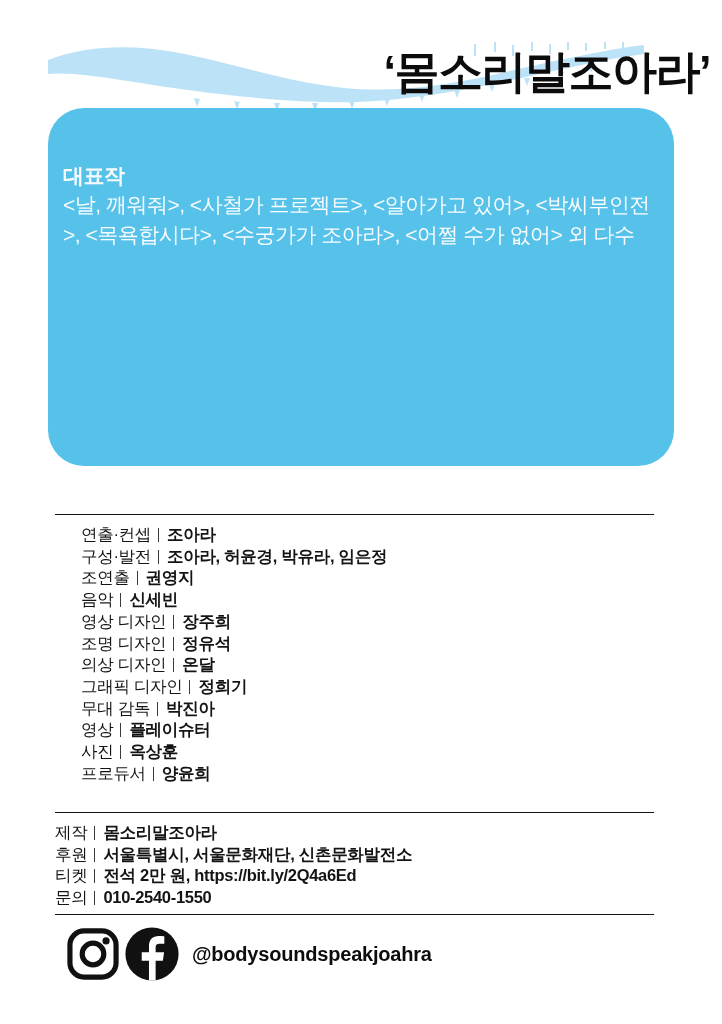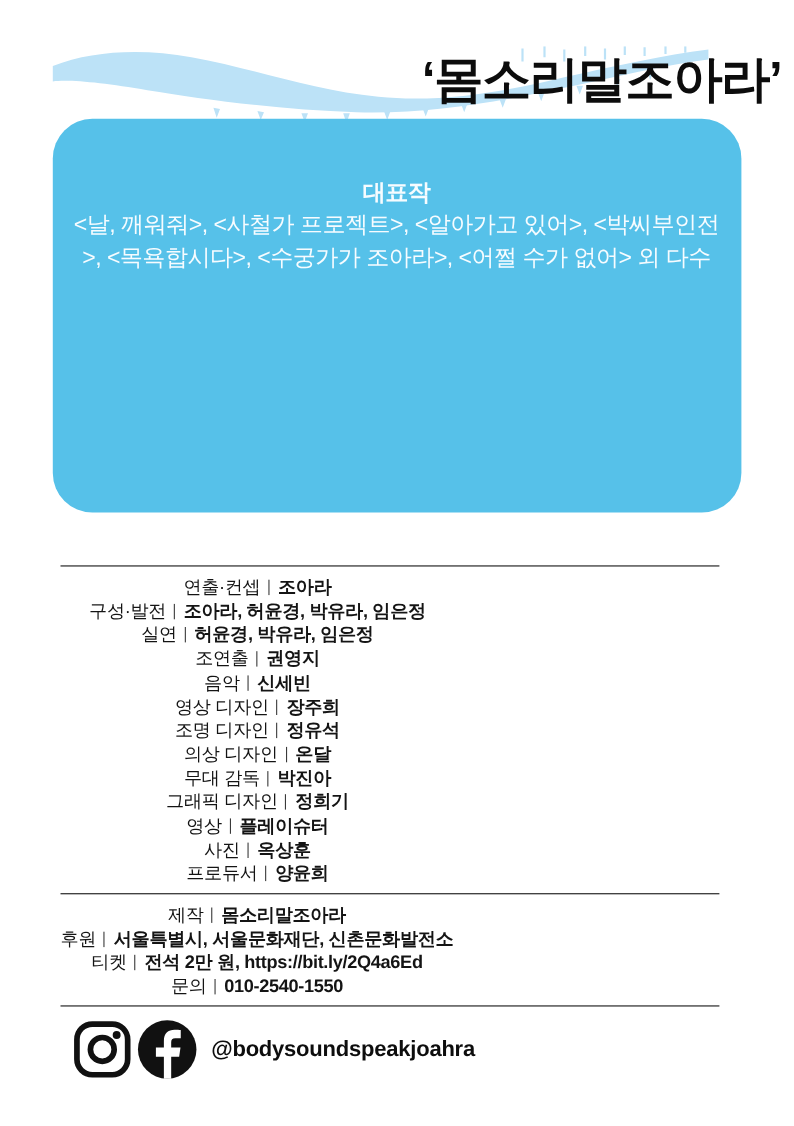--- a/index.html
+++ b/index.html
@@ -1,20 +1,20 @@
 <!DOCTYPE html>
 <html><head>
 <meta charset="utf-8">
 <style>
   html,body{margin:0;padding:0;}
   body{
     width:722px;height:1024px;background:#ffffff;position:relative;overflow:hidden;
     font-family:"Liberation Sans","DejaVu Sans",sans-serif;color:#111;
   }
-  .page{position:absolute;inset:0;text-align:center;}
+  .page{position:absolute;inset:0;}
 
   
   .brush{position:absolute;left:44px;top:42px;width:604px;height:70px;}
 
   
   .page-title{
     position:absolute;top:42px;right:12px;
     font-size:45px;font-weight:900;letter-spacing:-1.5px;color:#0c0c0c;
     white-space:nowrap;
   }
@@ -94,23 +94,20 @@
   <div class="rows credits-list">
 
       <div class="row">
         <span class="role">연출·컨셉</span><span class="sep"></span><span class="names">조아라</span>
       </div>
 
       <div class="row">
         <span class="role">구성·발전</span><span class="sep"></span><span class="names">조아라, 허윤경, 박유라, 임은정</span>
       </div>
 
-      <div class="row">
-        <span class="role">실연</span><span class="sep"></span><span class="names">허윤경, 박유라, 임은정</span>
-      </div>
 
       <div class="row">
         <span class="role">조연출</span><span class="sep"></span><span class="names">권영지</span>
       </div>
 
       <div class="row">
         <span class="role">음악</span><span class="sep"></span><span class="names">신세빈</span>
       </div>
 
       <div class="row">
@@ -119,25 +116,25 @@
 
       <div class="row">
         <span class="role">조명 디자인</span><span class="sep"></span><span class="names">정유석</span>
       </div>
 
       <div class="row">
         <span class="role">의상 디자인</span><span class="sep"></span><span class="names">온달</span>
       </div>
 
       <div class="row">
-        <span class="role">무대 감독</span><span class="sep"></span><span class="names">박진아</span>
+        <span class="role">그래픽 디자인</span><span class="sep"></span><span class="names">정희기</span>
       </div>
 
       <div class="row">
-        <span class="role">그래픽 디자인</span><span class="sep"></span><span class="names">정희기</span>
+        <span class="role">무대 감독</span><span class="sep"></span><span class="names">박진아</span>
       </div>
 
       <div class="row">
         <span class="role">영상</span><span class="sep"></span><span class="names">플레이슈터</span>
       </div>
 
       <div class="row">
         <span class="role">사진</span><span class="sep"></span><span class="names">옥상훈</span>
       </div>
 

